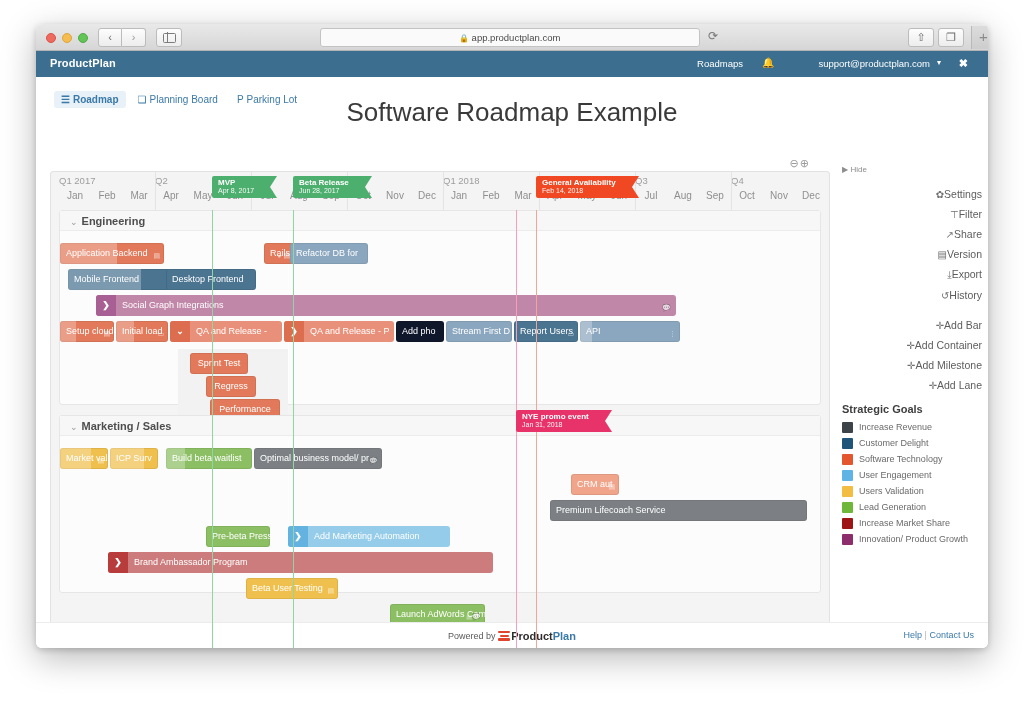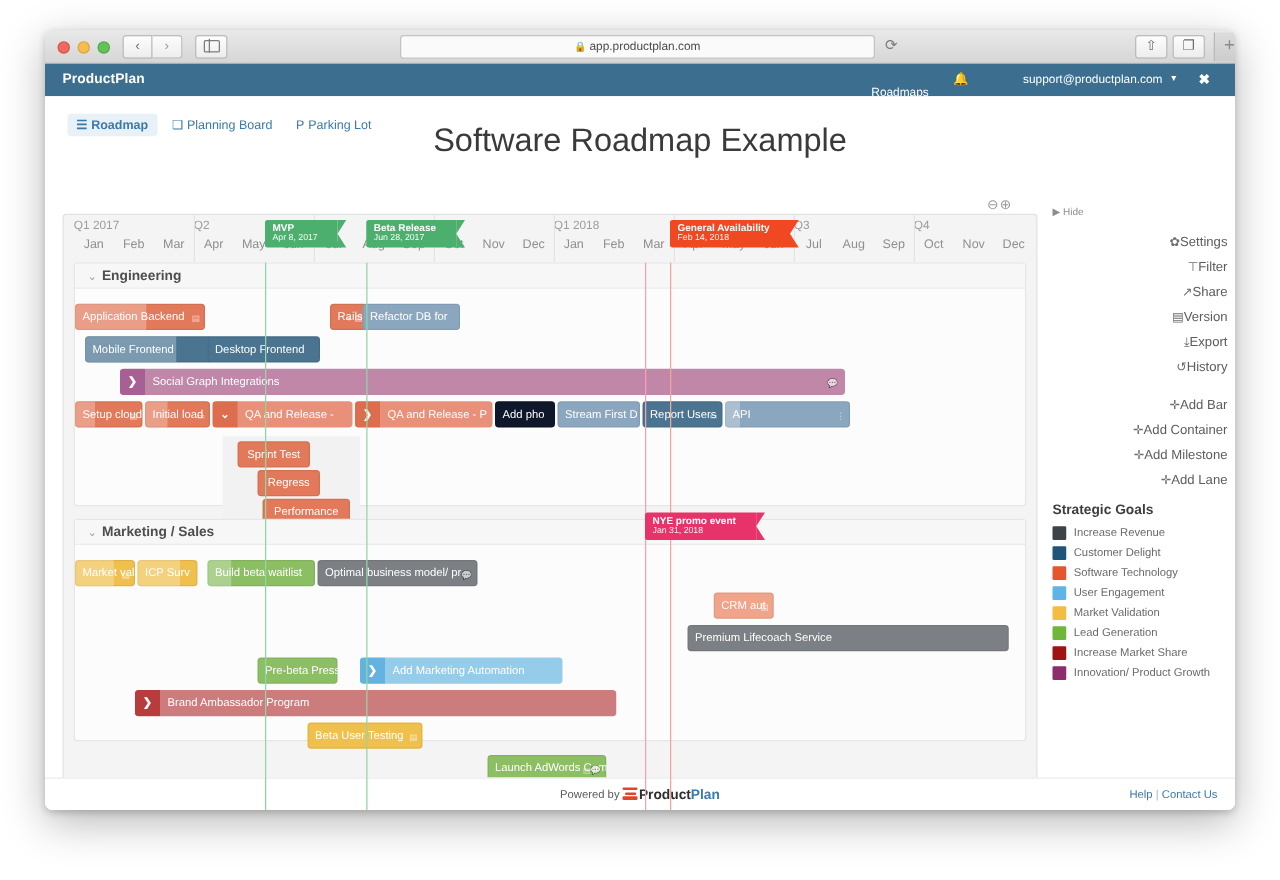--- a/index.html
+++ b/index.html
@@ -65,21 +65,21 @@
   #plustab { position:absolute; left:935px; top:2px; width:24px; height:23px;
     background:linear-gradient(to bottom,#dcdcdc,#cdcdcd); border-left:1px solid #b9b9b9;
     color:#8a8a8a; font-size:15px; text-align:center; line-height:22px;}
 
   
   #appnav {
     position: relative; height: 26px;
     background: #3b6e8f; color: #ffffff;
   }
   #brand { position:absolute; left:14px; top:6px; font-size:11px; font-weight:bold; letter-spacing:.1px;}
-  #navRoadmaps { position:absolute; right:245px; top:7px; font-size:9.5px;margin-top:11px; }
+  #navRoadmaps { position:absolute; right:245px; top:7px; font-size:9.5px; }
   #navBell { position:absolute; right:213px; top:6px; font-size:10px; }
   #navUser { position:absolute; right:58px; top:7px; font-size:9.5px; }
   #navCaret { position:absolute; right:47px; top:7px; font-size:8px; }
   #navExpand { position:absolute; right:20px; top:6px; font-size:11px; font-weight:bold;}
 
   
   #page { position: relative; height: 571px; background:#ffffff; }
 
   
   #viewtabs { position:absolute; left:18px; top:14px; font-size:10px; }
@@ -365,21 +365,21 @@
           <div class="sideitem"><span class="si">✛</span><span>Add Container</span></div>
           <div class="sideitem"><span class="si">✛</span><span>Add Milestone</span></div>
           <div class="sideitem"><span class="si">✛</span><span>Add Lane</span></div>
         </div>
       <div class="goalstitle">Strategic Goals</div>
       <div id="goals">
           <div class="goal"><span class="sw" style="background: rgb(60, 68, 73);"></span><span>Increase Revenue</span></div>
           <div class="goal"><span class="sw" style="background: rgb(31, 85, 121);"></span><span>Customer Delight</span></div>
           <div class="goal"><span class="sw" style="background: rgb(228, 87, 46);"></span><span>Software Technology</span></div>
           <div class="goal"><span class="sw" style="background: rgb(95, 180, 229);"></span><span>User Engagement</span></div>
-          <div class="goal"><span class="sw" style="background: rgb(242, 189, 66);"></span><span>Market Validation</span></div>
+          <div class="goal"><span class="sw" style="background: rgb(242, 189, 66);"></span><span>Users Validation</span></div>
           <div class="goal"><span class="sw" style="background: rgb(110, 183, 59);"></span><span>Lead Generation</span></div>
           <div class="goal"><span class="sw" style="background: rgb(158, 20, 20);"></span><span>Increase Market Share</span></div>
           <div class="goal"><span class="sw" style="background: rgb(142, 45, 107);"></span><span>Innovation/ Product Growth</span></div>
         </div>
     </div>
 
     <div id="footer">
       <div id="poweredby">
         <span>Powered by</span>
         <span class="pp"><span class="pplogo"><i></i><i></i><i></i></span><span>Product</span><span class="blue">Plan</span></span>

